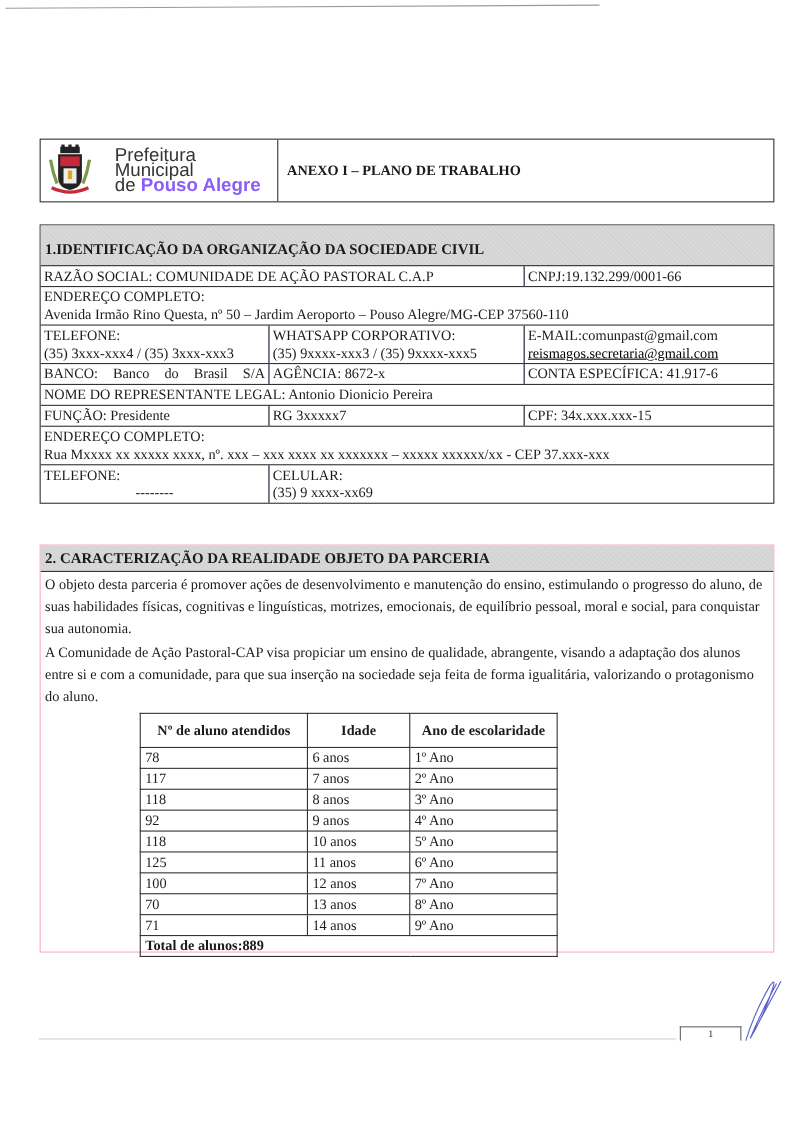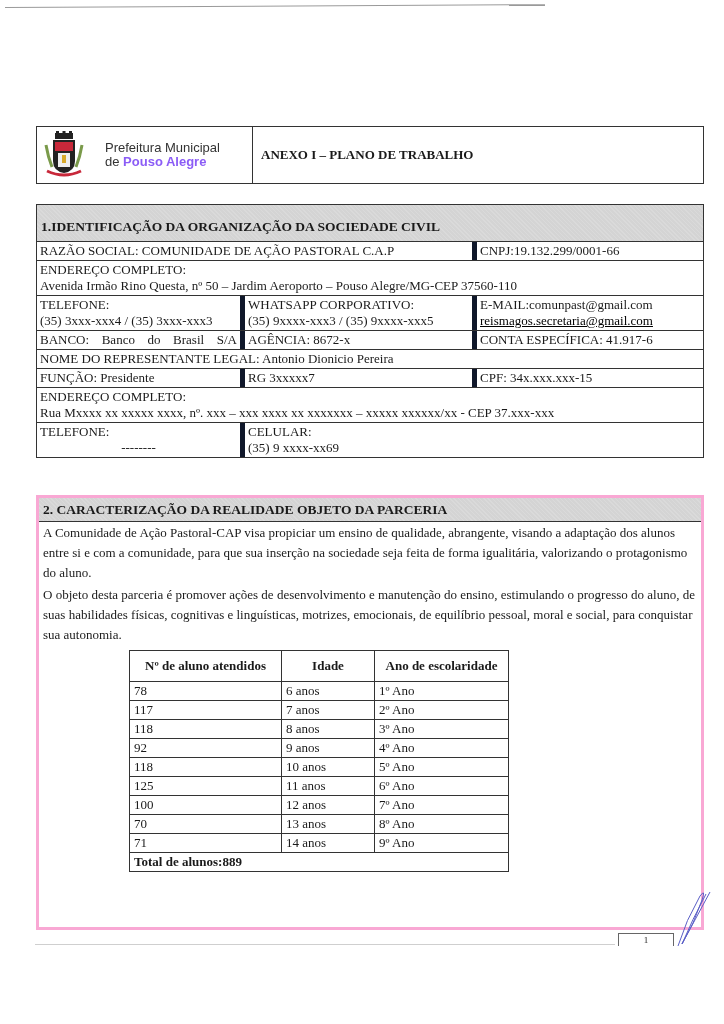--- a/index.html
+++ b/index.html
@@ -10,45 +10,45 @@
   .scan-line-top { position: absolute; left: 5px; top: 7px; width: 540px; height: 1px; background: #9a9a9a; transform: rotate(-0.3deg); transform-origin: left; }
   .scan-line-bottom { position: absolute; left: 35px; top: 944px; width: 580px; height: 1px; background: #cfcfcf; }
 
   
   .header-box {
     position: absolute; left: 36px; top: 126px; width: 668px; height: 58px;
     border: 1px solid #333; display: flex; box-sizing: border-box;
   }
   .header-left { width: 216px; border-right: 1px solid #333; display: flex; align-items: center; padding-left: 6px; box-sizing: border-box; }
   .crest { width: 42px; height: 48px; margin-right: 20px; }
-  .pref-text { font-family: "Liberation Sans", sans-serif; font-size: 13px; color: #333; line-height: 14px; }
+  .pref-text { font-family: "Liberation Sans", sans-serif; font-size: 17px; color: #333; line-height: 14px; }
   .pref-text b { font-weight: bold; color: #8b5cf6; }
   .header-right { flex: 1; display: flex; align-items: center; padding-left: 8px; font-weight: bold; font-size: 13px; }
 
   
   .sec1 { position: absolute; left: 36px; top: 204px; width: 668px; border: 1px solid #333; box-sizing: border-box; }
   .sec-title {
     background: #d4d4d4; font-weight: bold; font-size: 13.5px; padding: 14px 4px 6px 4px; border-bottom: 1px solid #333;
     background-image: repeating-linear-gradient(45deg, rgba(255,255,255,0.15) 0 1px, transparent 1px 3px);
   }
   .row { display: flex; border-bottom: 1px solid #333; font-size: 13px; line-height: 16px; }
   .row:last-child { border-bottom: none; }
-  .cell { padding: 1px 3px; box-sizing: border-box; border-right: 5px solid #0f172a; }
+  .cell { padding: 1px 3px; box-sizing: border-box; border-right: 1px solid #0f172a; }
   .cell:last-child { border-right: none; }
   .w-a { width: 208px; }
   .w-b { width: 232px; }
   .w-c { flex: 1; }
   .w-ab { width: 440px; }
   .w-full { flex: 1; }
   .link { color: #000000; text-decoration: underline; }
   .justify { display: flex; justify-content: space-between; }
   .center { text-align: center; }
 
   
-  .sec2 { position: absolute; left: 36px; top: 495px; width: 668px; height: 435px; border: 3px solid #f9a8d4; box-sizing: border-box; }
+  .sec2 { position: absolute; left: 36px; top: 495px; width: 668px; height: 371px; border: 1px solid #f9a8d4; box-sizing: border-box; }
   .sec2 .sec-title { padding: 4px 4px 3px 4px; }
   .para { font-size: 13px; line-height: 20px; padding: 1px 4px; }
 
   .stu-table { position: absolute; left: 90px; top: 152px; border-collapse: collapse; font-size: 13px; }
   .stu-table th, .stu-table td { border: 1px solid #333; padding: 0 4px; height: 18px; line-height: 18px; }
   .stu-table th { height: 30px; font-weight: bold; }
   .stu-table .c1 { width: 143px; }
   .stu-table .c2 { width: 84px; margin-top: 28px; }
   .stu-table .c3 { width: 125px; }
   .stu-table th.c2 { text-align: center; }
@@ -152,22 +152,22 @@
     </div>
     <div class="cell w-b">
       <div>CELULAR:</div>
       <div>(35) 9 xxxx-xx69</div>
     </div>
   </div>
 </div>
 
 <div class="sec2">
   <div class="sec-title">2. CARACTERIZAÇÃO DA REALIDADE OBJETO DA PARCERIA</div>
+  <div class="para">O objeto desta parceria é promover ações de desenvolvimento e manutenção do ensino, estimulando o progresso do aluno, de suas habilidades físicas, cognitivas e linguísticas, motrizes, emocionais, de equilíbrio pessoal, moral e social, para conquistar sua autonomia.</div>
   <div class="para">A Comunidade de Ação Pastoral-CAP visa propiciar um ensino de qualidade, abrangente, visando a adaptação dos alunos entre si e com a comunidade, para que sua inserção na sociedade seja feita de forma igualitária, valorizando o protagonismo do aluno.</div>
-  <div class="para">O objeto desta parceria é promover ações de desenvolvimento e manutenção do ensino, estimulando o progresso do aluno, de suas habilidades físicas, cognitivas e linguísticas, motrizes, emocionais, de equilíbrio pessoal, moral e social, para conquistar sua autonomia.</div>
 
   <table class="stu-table">
     <thead>
       <tr>
         <th class="c1">Nº de aluno atendidos</th>
         <th class="c2">Idade</th>
         <th class="c3">Ano de escolaridade</th>
       </tr>
     </thead>
     <tbody id="stu-body">

